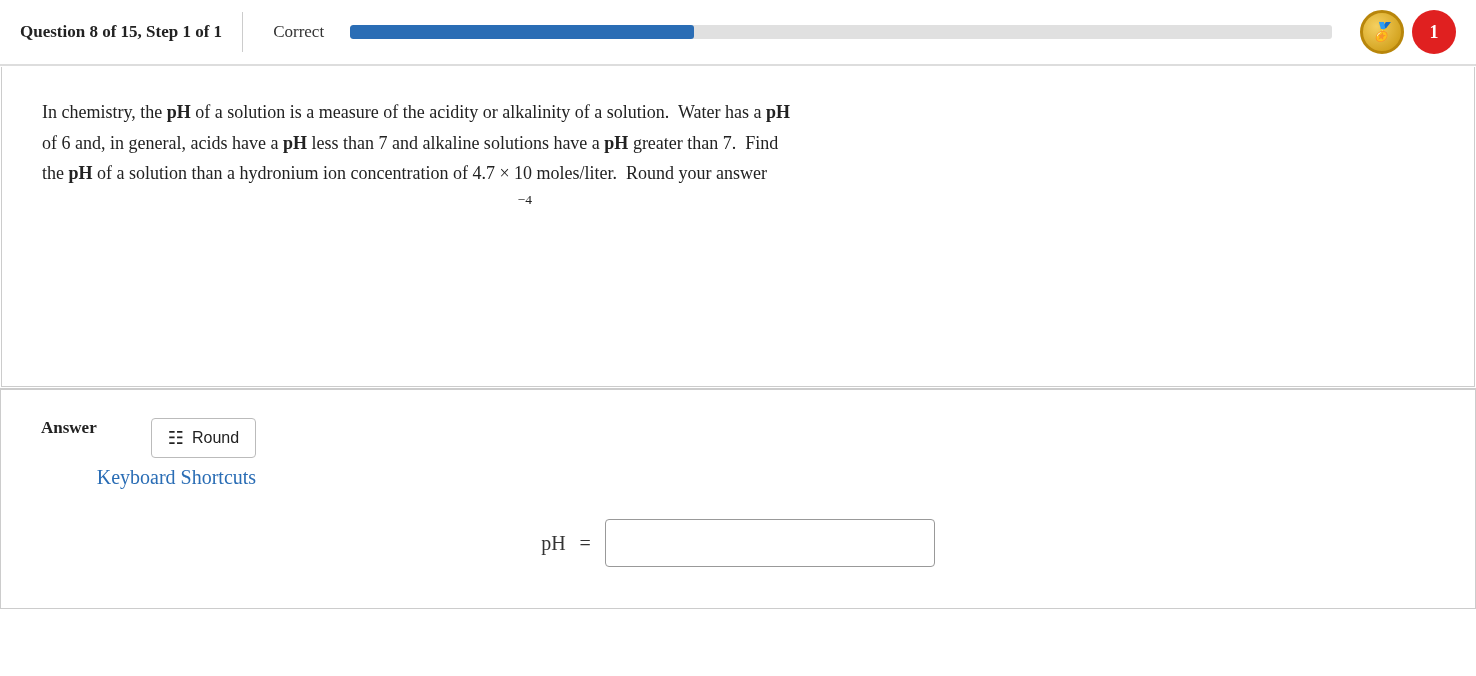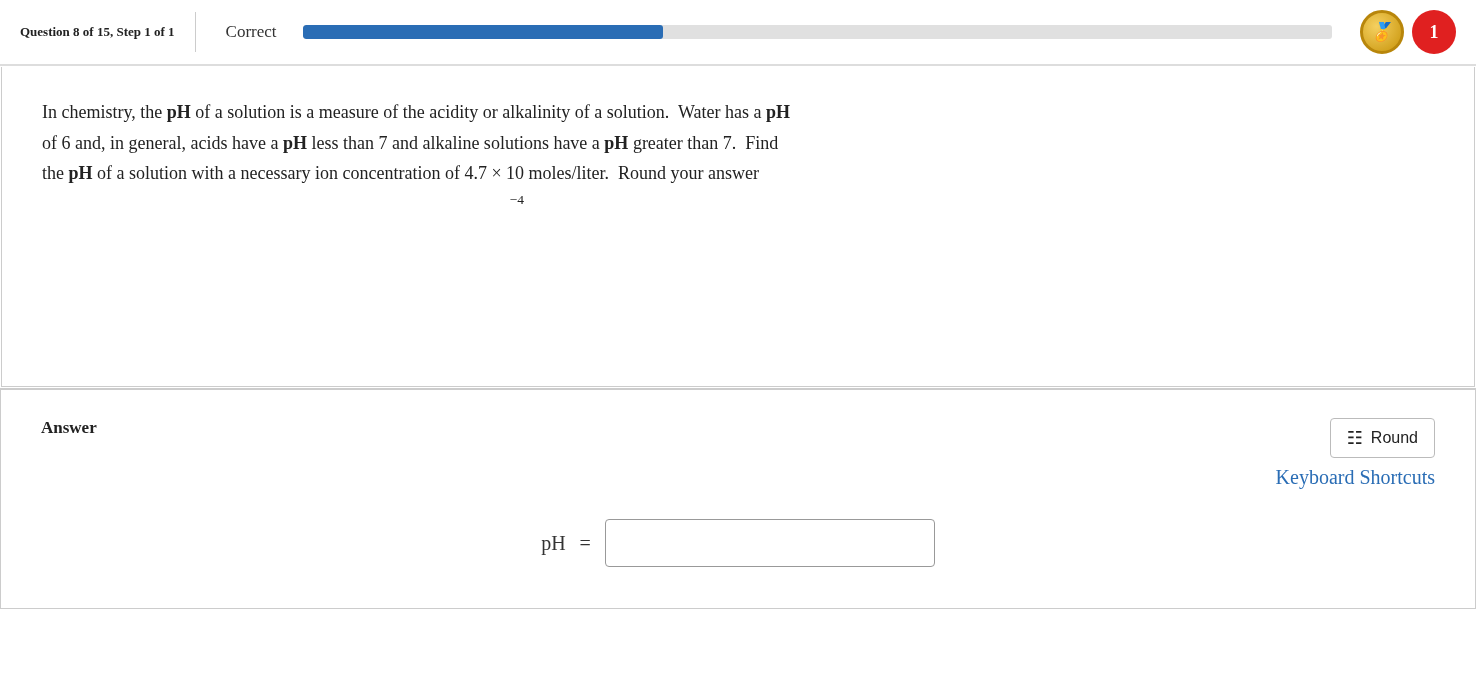--- a/index.html
+++ b/index.html
@@ -26,21 +26,21 @@
       display: flex;
       align-items: center;
       border-bottom: 2px solid #ddd;
       padding: 10px 20px;
       min-height: 64px;
       background: #fff;
     }
 
     .question-label {
       font-weight: bold;
-      font-size: 13px;
+      font-size: 17px;
       color: #222;
       flex: 0 0 auto;
     }
 
     .header-divider {
       width: 1px;
       height: 40px;
       background: #ccc;
       margin: 0 20px;
     }
@@ -146,21 +146,20 @@
       border-top: 1px solid #ccc;
       margin: 0;
       padding: 28px 40px 40px 40px;
       background: #fff;
       min-height: 220px;
     }
 
     .answer-header {
       display: flex;
       align-items: flex-start;
-      justify-content: space-between;
       margin-bottom: 10px;
     }
 
     .answer-left {
       display: flex;
       flex-direction: column;
       gap: 6px;
     }
 
     .answer-title {
@@ -268,21 +267,21 @@
 
     <div class="badge-heart">
       <span class="badge-heart-number">1</span>
     </div>
   </div>
 
   <div class="question-section">
     <p class="question-text">
       <span>In chemistry, the </span><b>pH</b><span> of a solution is a measure of the acidity or alkalinity of a solution.&nbsp; Water has a </span><b>pH</b><br>
       <span>of 6 and, in general, acids have a </span><b>pH</b><span> less than 7 and alkaline solutions have a </span><b>pH</b><span> greater than 7.&nbsp; Find</span><br>
-      <span>the </span><b>pH</b><span> of a solution with a necessary ion concentration of </span><span class="math-exp">
+      <span>the </span><b>pH</b><span> of a solution than a hydronium ion concentration of </span><span class="math-exp">
           <span>4.7 × 10</span>
           <sup>−4</sup>
         </span><span> moles/liter.&nbsp; Round your answer</span><br>
     </p>
   </div>
 
   <hr class="section-divider">
 
   <div class="answer-section">
     <div class="answer-header">

